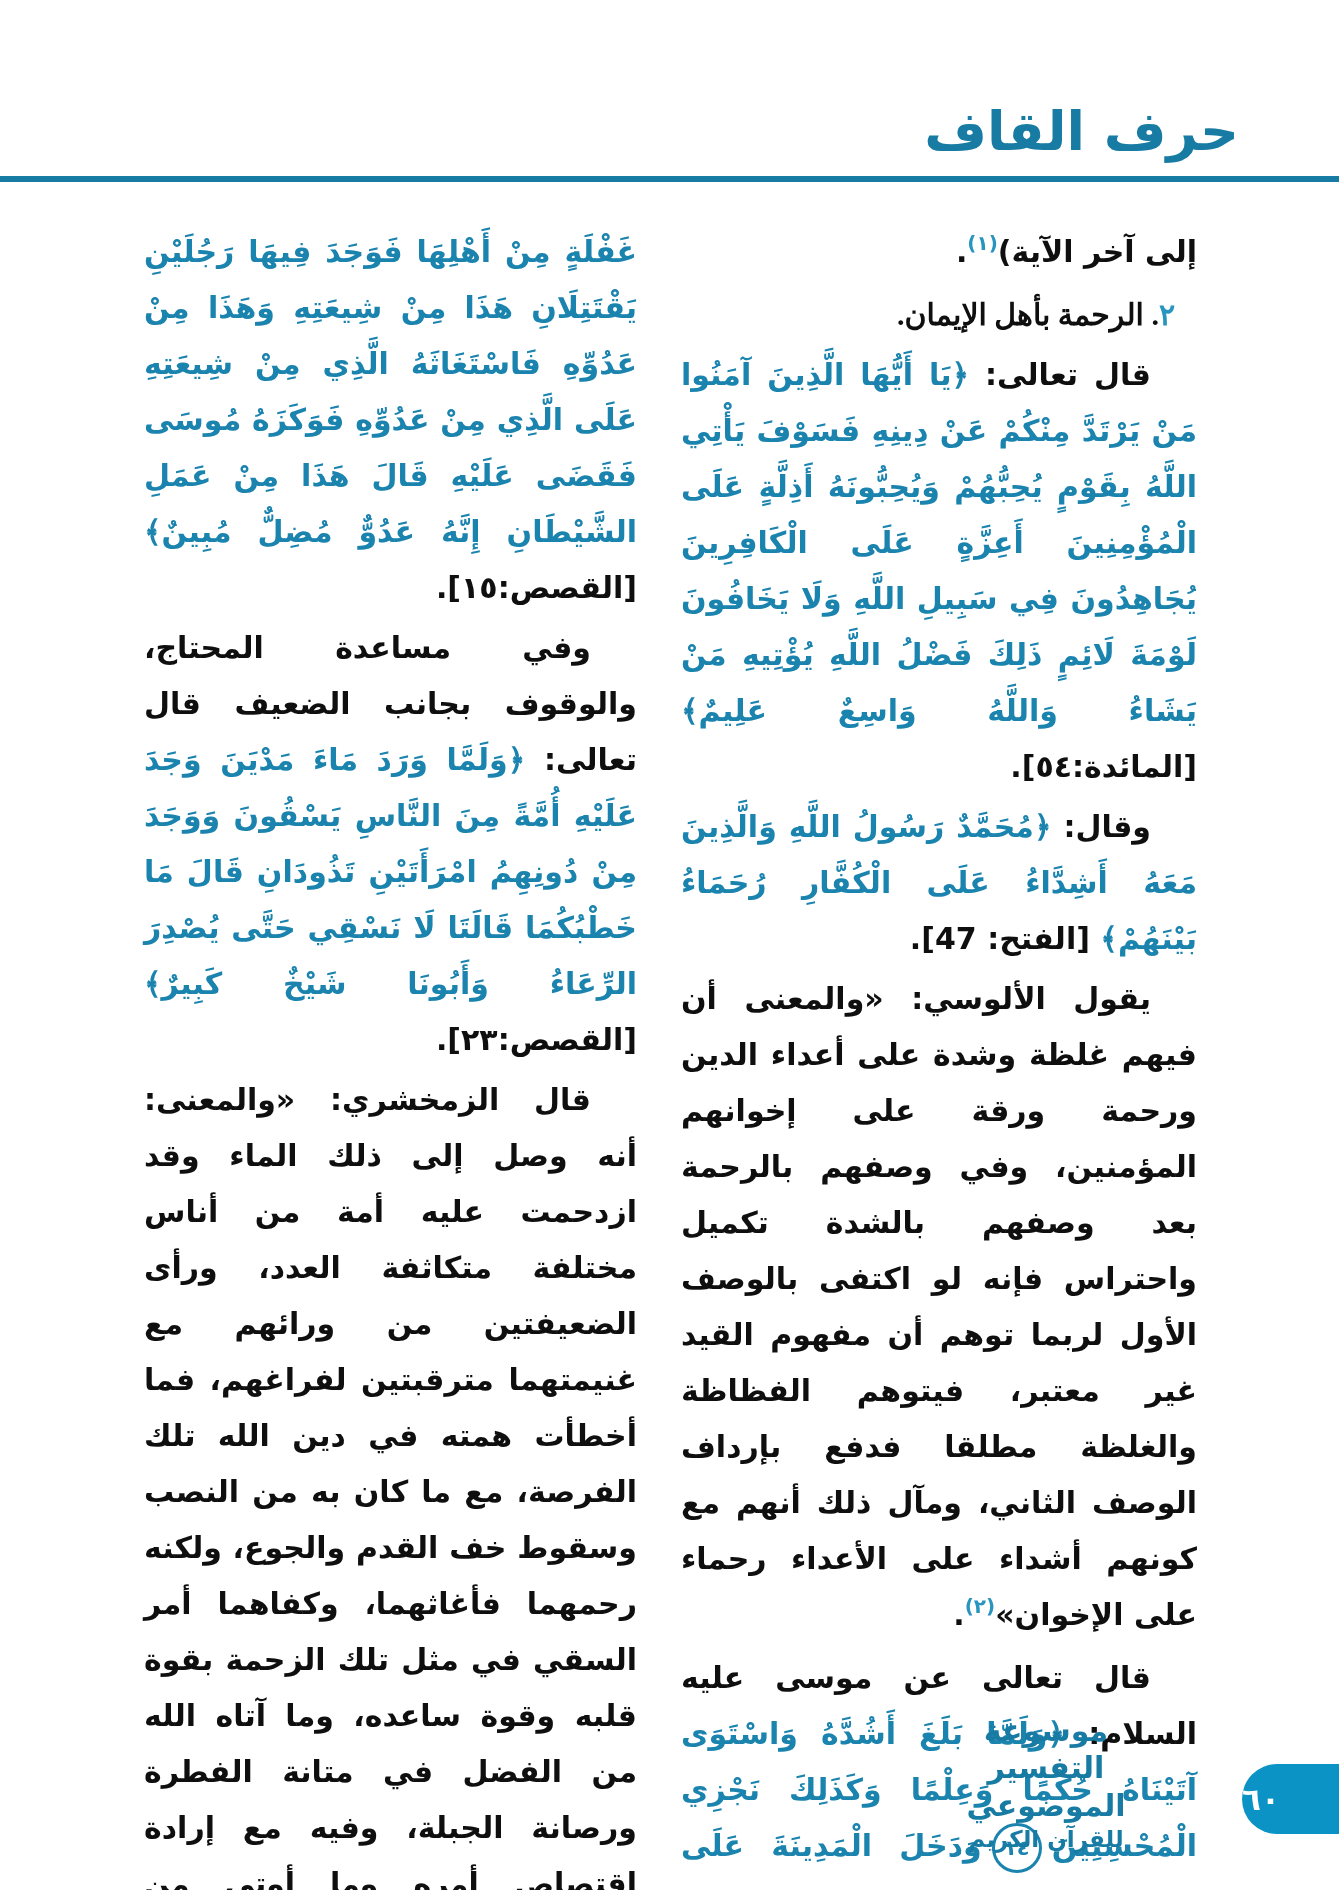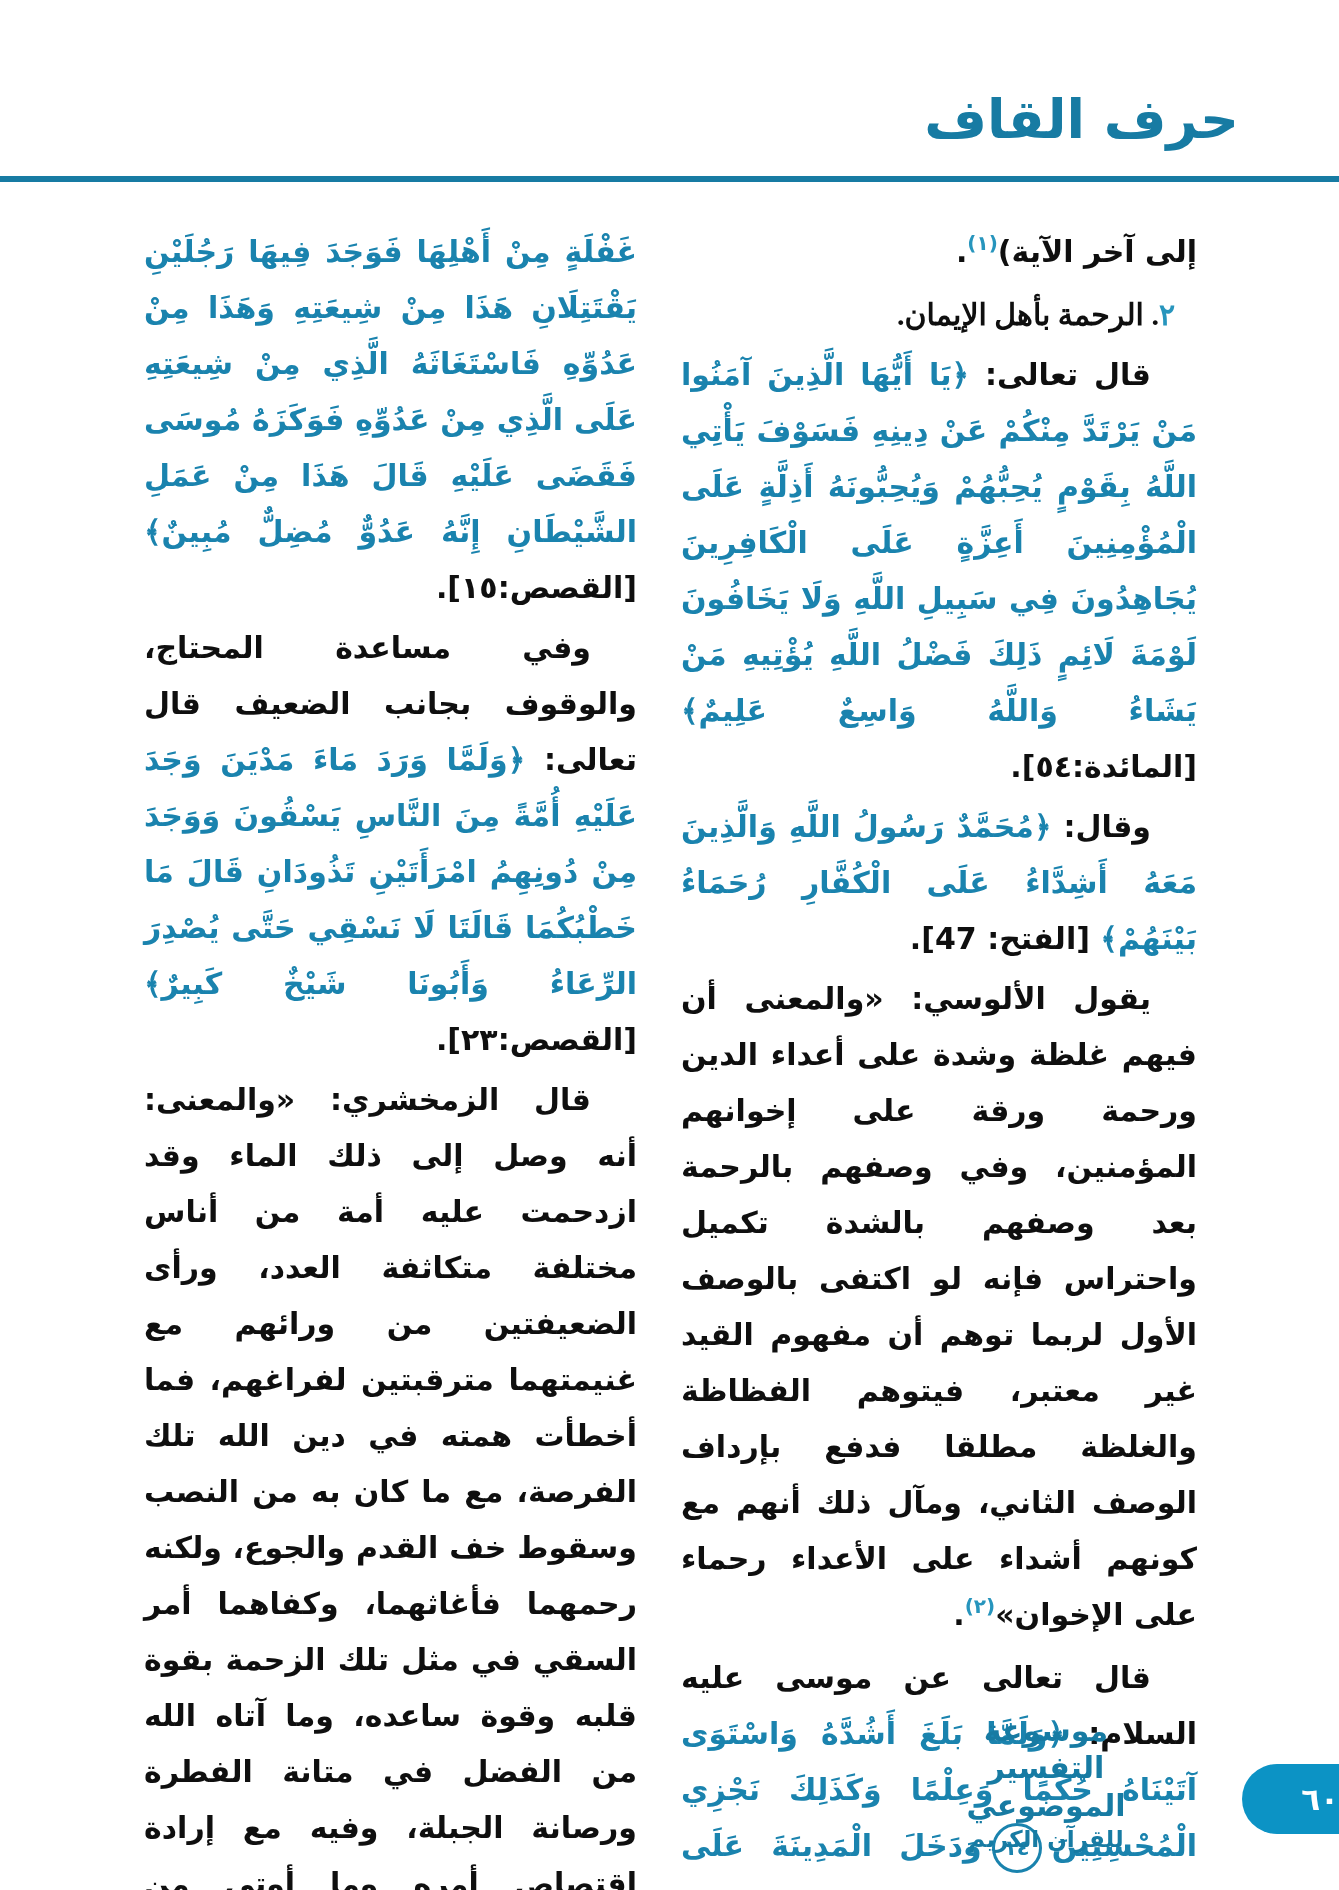--- a/index.html
+++ b/index.html
@@ -9,21 +9,21 @@
     width: 1339px;
     height: 1890px;
     background: #ffffff;
     overflow: hidden;
     direction: rtl;
     font-family: "DejaVu Sans", sans-serif;
   }
   
   .header-title {
     position: absolute;
-    top: 88px;
+    top: 100px;
     right: 100px;
     font-size: 54px;
     font-weight: bold;
     color: #177ba3;
     letter-spacing: -1px;
   }
   .header-rule {
     position: absolute;
     top: 176px;
     left: 0;
@@ -92,21 +92,21 @@
   .page-pill {
     position: absolute;
     right: 0;
     top: 1764px;
     width: 97px;
     height: 70px;
     background: #0c93c5;
     border-radius: 35px 0 0 35px;
     display: flex;
     align-items: center;
-    justify-content: flex-start;
+    justify-content: flex-end;
     color: #ffffff;
     font-size: 31px;
     font-weight: 700;
   }
 </style>
 </head>
 <body>
 
 <div class="page">
 

